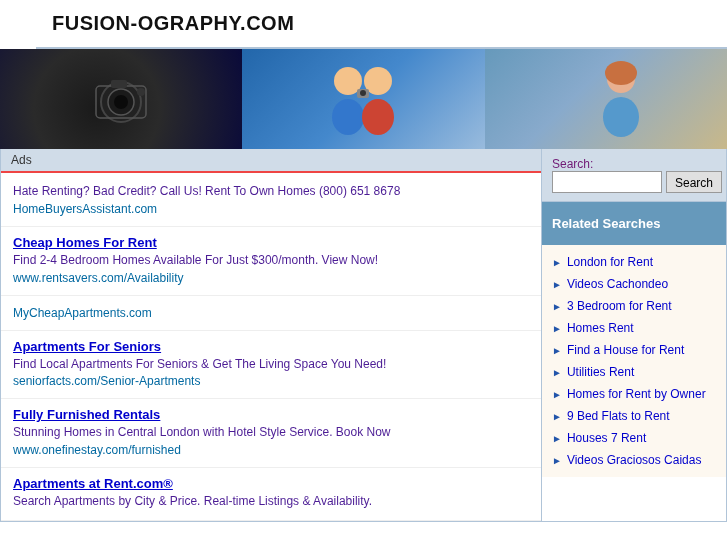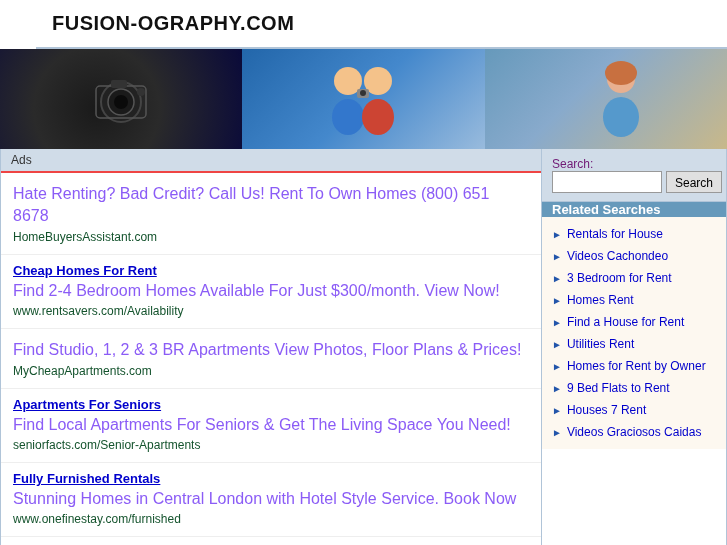--- a/index.html
+++ b/index.html
@@ -14,32 +14,32 @@
     .banner-kids { background: linear-gradient(135deg, #2266aa 0%, #4488cc 50%, #99bbdd 100%); }
     .banner-right { background: linear-gradient(135deg, #6699bb 0%, #88aacc 40%, #c8b88a 100%); }
 
     #content-area { display: flex; width: 100%; }
 
     #main-col { flex: 1; border: 1px solid #b0c4d8; border-top: none; background: #fff; }
     #ads-header { background: #d0dce8; padding: 4px 10px; font-size: 12px; color: #333; border-bottom: 2px solid #ef4444; }
 
     .ad-block { padding: 8px 12px 10px 12px; border-bottom: 1px solid #eee; }
     .ad-title { color: #0000cc; text-decoration: underline; font-size: 13px; font-weight: bold; cursor: pointer; }
-    .ad-desc { color: #8b5cf6; font-size: 16px; margin-top: 2px; line-height: 1.4; }
-    .ad-url { color: #14532d; font-size: 12px; margin-top: 2px; }
+    .ad-desc { color: #4c1d95; font-size: 12px; margin-top: 2px; line-height: 1.4; }
+    .ad-url { color: #0369a1; font-size: 12px; margin-top: 2px; }
 
     #right-col { width: 185px; margin-left: 0; border: 1px solid #b0c4d8; border-left: none; border-top: none; background: #fff; padding: 0; }
 
     #search-box-area { padding: 8px 10px; background: #d0dce8; border-bottom: 1px solid #b0c4d8; }
     #search-label { font-size: 12px; color: #701a75; }
     #search-row { display: flex; gap: 4px; align-items: center; }
     #search-input { width: 110px; height: 22px; border: 1px solid #999; font-size: 12px; padding: 2px 4px; }
     #search-btn { height: 22px; padding: 4px 8px; font-size: 12px; background: #e0e0e0; border: 1px solid #999; cursor: pointer; }
 
-    #related-header { background: #6699bb; padding: 0 10px; font-size: 13px; font-weight: bold; color: #fff; }
+    #related-header { background: #6699bb; padding: 14px 10px; font-size: 13px; font-weight: bold; color: #fff; }
 
     #related-list { background: #fdf8f0; padding: 6px 0; }
     .related-item { display: flex; align-items: center; padding: 4px 10px; font-size: 12px; }
     .related-item a { color: #0000cc; text-decoration: none; font-size: 12px; }
     .arrow { color: #2255aa; margin-right: 5px; font-size: 10px; }
   </style>
 </head>
 <body>
 
 <div id="header">
@@ -91,21 +91,20 @@
         <div class="ad-block">
       <div class="ad-desc">Hate Renting? Bad Credit? Call Us! Rent To Own Homes (800) 651 8678</div>
       <div class="ad-url">HomeBuyersAssistant.com</div>
     </div>
         <div class="ad-block">
       <div class="ad-title">Cheap Homes For Rent</div>
       <div class="ad-desc">Find 2-4 Bedroom Homes Available For Just $300/month. View Now!</div>
       <div class="ad-url">www.rentsavers.com/Availability</div>
     </div>
         <div class="ad-block">
-      <div class="ad-desc">Find Studio, 1, 2 &amp; 3 BR Apartments View Photos, Floor Plans &amp; Prices!</div>
       <div class="ad-url">MyCheapApartments.com</div>
     </div>
         <div class="ad-block">
       <div class="ad-title">Apartments For Seniors</div>
       <div class="ad-desc">Find Local Apartments For Seniors &amp; Get The Living Space You Need!</div>
       <div class="ad-url">seniorfacts.com/Senior-Apartments</div>
     </div>
         <div class="ad-block">
       <div class="ad-title">Fully Furnished Rentals</div>
       <div class="ad-desc">Stunning Homes in Central London with Hotel Style Service. Book Now</div>
@@ -126,21 +125,21 @@
       <div id="search-row">
         <input type="text" id="search-input" style="">
         <button id="search-btn">Search</button>
       </div>
     </div>
 
     <div id="related-header">Related Searches</div>
     <div id="related-list">
         <div class="related-item">
       <span class="arrow">►</span>
-      <a href="#">Rentals for House</a>
+      <a href="#">London for Rent</a>
     </div>
         <div class="related-item">
       <span class="arrow">►</span>
       <a href="#">Videos Cachondeo</a>
     </div>
         <div class="related-item">
       <span class="arrow">►</span>
       <a href="#">3 Bedroom for Rent</a>
     </div>
         <div class="related-item">

